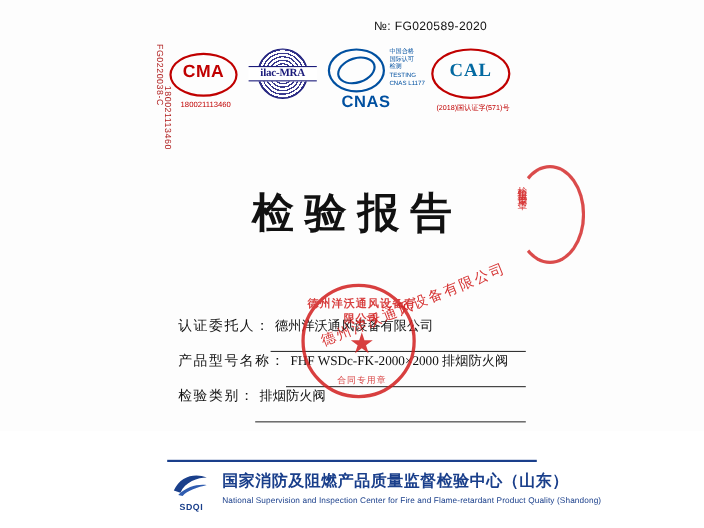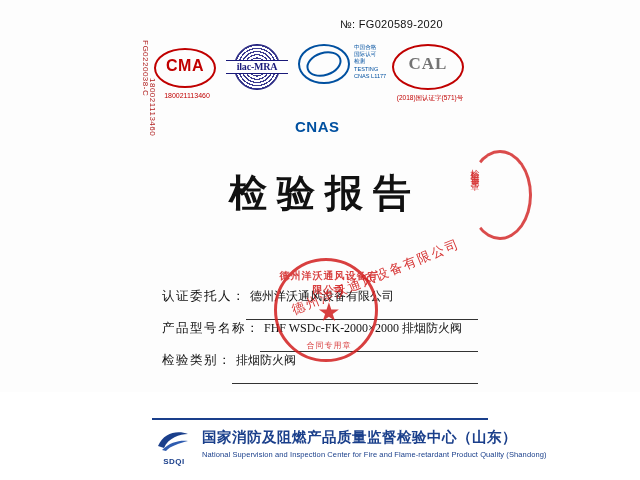--- a/index.html
+++ b/index.html
@@ -154,27 +154,26 @@
     width: 36px; height: 24px;
     border: 2px solid #0050a0;
     border-radius: 50%;
     box-sizing: border-box;
     transform: rotate(-18deg);
   }
   .cnas-word {
     position: absolute;
     top: 42px; left: -1px;
     width: 60px;
-    text-align: left;
+    text-align: right;
     font-size: 15px;
     font-weight: bold;
     color: #0050a0;
     font-family: "Liberation Sans", sans-serif;
     letter-spacing: 0.5px;
-    margin-top: 34px;
   }
   .cnas-side {
     position: absolute;
     left: 58px; top: 2px;
     font-size: 5.6px;
     line-height: 7.2px;
     color: #0050a0;
     white-space: nowrap;
   }
 
@@ -187,21 +186,21 @@
     border: 2.2px solid #c00000;
     border-radius: 50%;
     box-sizing: border-box;
   }
   .cal-text {
     position: absolute;
     top: 12px; left: 4px; width: 72px;
     text-align: center;
     font-size: 17px;
     font-weight: bold;
-    color: #737373;
+    color: #0369a1;
     font-family: "Liberation Serif", serif;
     letter-spacing: 1px;
   }
   .cal-sub {
     position: absolute;
     top: 52px; left: -6px; width: 96px;
     text-align: center;
     font-size: 6.5px;
     color: #c00000;
     white-space: nowrap;

